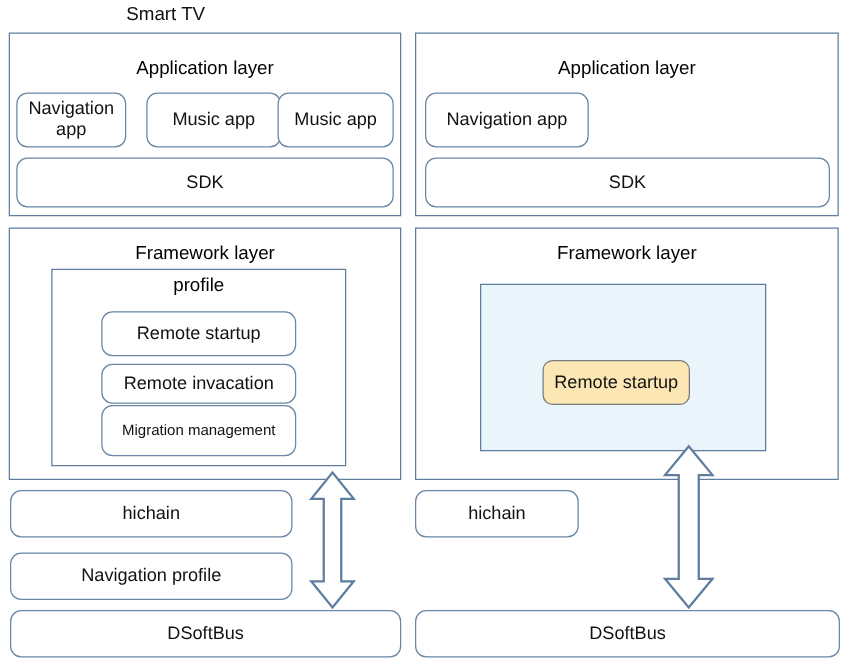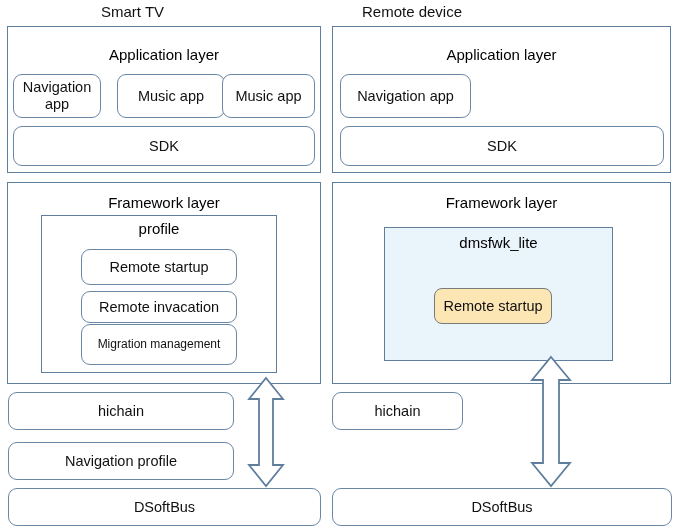--- a/index.html
+++ b/index.html
@@ -100,21 +100,20 @@
     stroke-linejoin: miter;
   }
 </style>
 </head>
 <body>
 
 <div class="stage">
 
   <div class="caption" style="left:70px; top:2px;margin-left:31px;">Smart TV</div>
 
-  <div class="caption" style="left:362px; top:2px;">Remote device</div>
 
   <div class="layer-frame" style="left:7px; top:26px; width:314px; height:147px;"></div>
 
   <div class="layer-title" style="left:7px; top:46px; width:314px;">Application layer</div>
 
   <div class="box" style="left:13px; top:74px; width:88px; height:44px;">Navigation app</div>
 
   <div class="box" style="left:117px; top:74px; width:108px; height:44px;text-align:center;">Music app</div>
 
   <div class="box" style="left:222px; top:74px; width:93px; height:44px;">Music app</div>
@@ -148,21 +147,20 @@
   <div class="box" style="left:340px; top:74px; width:131px; height:44px;">Navigation app</div>
 
   <div class="box" style="left:340px; top:126px; width:324px; height:40px;">SDK</div>
 
   <div class="layer-frame" style="left:332px; top:182px; width:339px; height:202px;"></div>
 
   <div class="layer-title" style="left:332px; top:194px; width:339px;">Framework layer</div>
 
   <div class="inner-frame tinted" style="left:384px; top:227px; width:229px; height:134px;"></div>
 
-  <div class="layer-title" style="left:384px; top:234px; width:229px;">dmsfwk_lite</div>
 
   <div class="box highlight" style="left:434px; top:288px; width:118px; height:36px;">Remote startup</div>
 
   <div class="box" style="left:332px; top:392px; width:131px; height:38px;">hichain</div>
 
   <div class="box" style="left:332px; top:488px; width:340px; height:38px;">DSoftBus</div>
 
   <svg class="arrow-svg" style="left:246px; top:376px; width:40px; height:112px;" viewBox="0 0 40 112">
     <path class="arrow-path" d="M20 2 L37 23 L27 23 L27 89 L37 89 L20 110 L3 89 L13 89 L13 23 L3 23 Z"></path>
   </svg>

